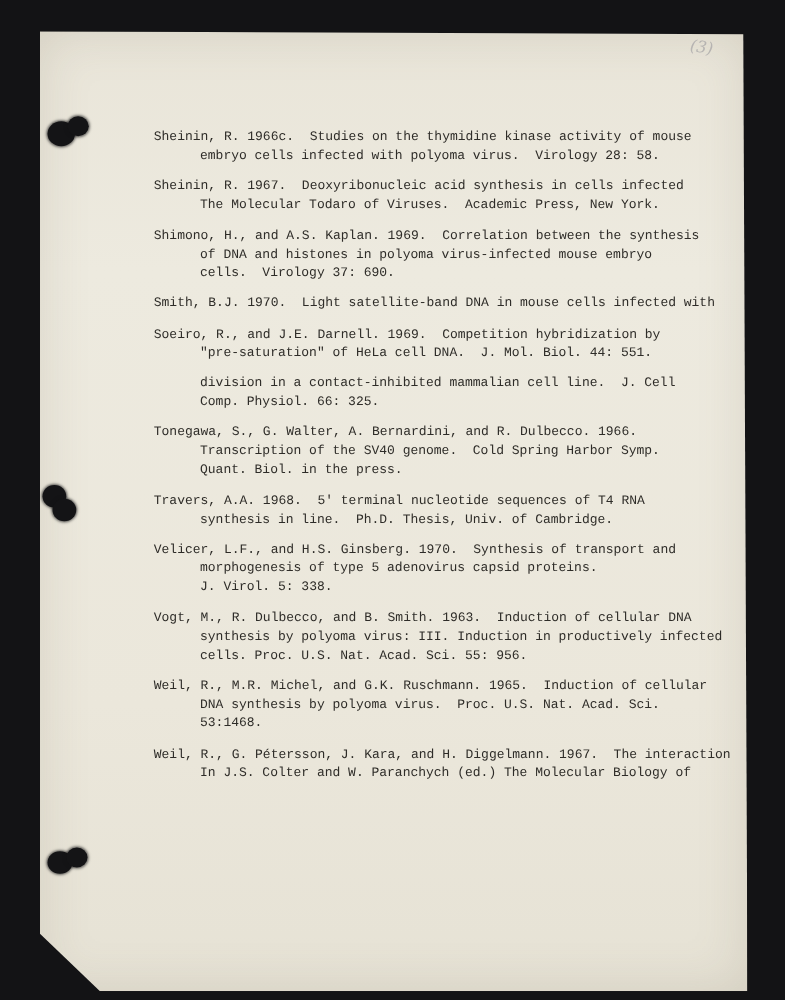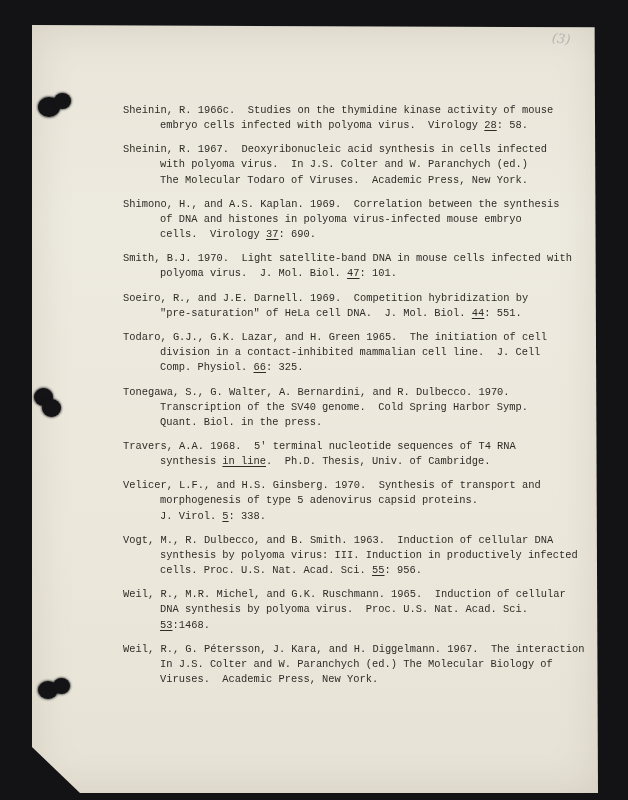--- a/index.html
+++ b/index.html
@@ -56,21 +56,21 @@
     left: 91px;
     top: 78px;
     width: 470px;
     color: #2e2c28;
     font-size: 10.4px;
     line-height: 15.1px;
   }
   .ref { margin-bottom: 9.2px; }
   .line { white-space: pre; }
   .line.cont { padding-left: 37px; }
-  .u { text-decoration: underline; text-underline-offset: 2px; }
+  .u { text-underline-offset: 2px; }
 </style>
 </head>
 <body>
 
 <div class="stage">
   <div class="paper">
     <div class="corner-mark">(3)</div>
 
     <div class="hole p1a"></div>
     <div class="hole p1b"></div>
@@ -79,43 +79,40 @@
     <div class="hole p3a"></div>
     <div class="hole p3b"></div>
 
     <div class="refs">
         <div class="ref">
           <div class="line"><span>Sheinin, R. 1966c.  Studies on the thymidine kinase activity of mouse</span></div>
           <div class="line cont"><span>embryo cells infected with polyoma virus.  Virology </span><span class="u">28</span><span>: 58.</span></div>
         </div>
         <div class="ref">
           <div class="line"><span>Sheinin, R. 1967.  Deoxyribonucleic acid synthesis in cells infected</span></div>
-          <div class="line cont"><span>with polyoma virus.  In J.S. Colter and W. Paranchych (ed.)</span></div>
           <div class="line cont"><span>The Molecular Todaro of Viruses.  Academic Press, New York.</span></div>
         </div>
         <div class="ref">
           <div class="line"><span>Shimono, H., and A.S. Kaplan. 1969.  Correlation between the synthesis</span></div>
           <div class="line cont"><span>of DNA and histones in polyoma virus-infected mouse embryo</span></div>
           <div class="line cont"><span>cells.  Virology </span><span class="u">37</span><span>: 690.</span></div>
         </div>
         <div class="ref">
           <div class="line"><span>Smith, B.J. 1970.  Light satellite-band DNA in mouse cells infected with</span></div>
-          <div class="line cont"><span>polyoma virus.  J. Mol. Biol. </span><span class="u">47</span><span>: 101.</span></div>
         </div>
         <div class="ref">
           <div class="line"><span>Soeiro, R., and J.E. Darnell. 1969.  Competition hybridization by</span></div>
           <div class="line cont"><span>"pre-saturation" of HeLa cell DNA.  J. Mol. Biol. </span><span class="u">44</span><span>: 551.</span></div>
         </div>
         <div class="ref">
-          <div class="line"><span>Todaro, G.J., G.K. Lazar, and H. Green 1965.  The initiation of cell</span></div>
           <div class="line cont"><span>division in a contact-inhibited mammalian cell line.  J. Cell</span></div>
           <div class="line cont"><span>Comp. Physiol. </span><span class="u">66</span><span>: 325.</span></div>
         </div>
         <div class="ref">
-          <div class="line"><span>Tonegawa, S., G. Walter, A. Bernardini, and R. Dulbecco. 1970.</span></div>
+          <div class="line"><span>Tonegawa, S., G. Walter, A. Bernardini, and R. Dulbecco. 1966.</span></div>
           <div class="line cont"><span>Transcription of the SV40 genome.  Cold Spring Harbor Symp.</span></div>
           <div class="line cont"><span>Quant. Biol. in the press.</span></div>
         </div>
         <div class="ref">
           <div class="line"><span>Travers, A.A. 1968.  5' terminal nucleotide sequences of T4 RNA</span></div>
           <div class="line cont"><span>synthesis </span><span class="u">in line</span><span>.  Ph.D. Thesis, Univ. of Cambridge.</span></div>
         </div>
         <div class="ref">
           <div class="line"><span>Velicer, L.F., and H.S. Ginsberg. 1970.  Synthesis of transport and</span></div>
           <div class="line cont"><span>morphogenesis of type 5 adenovirus capsid proteins.</span></div>
@@ -127,17 +124,16 @@
           <div class="line cont"><span>cells. Proc. U.S. Nat. Acad. Sci. </span><span class="u">55</span><span>: 956.</span></div>
         </div>
         <div class="ref">
           <div class="line"><span>Weil, R., M.R. Michel, and G.K. Ruschmann. 1965.  Induction of cellular</span></div>
           <div class="line cont"><span>DNA synthesis by polyoma virus.  Proc. U.S. Nat. Acad. Sci.</span></div>
           <div class="line cont"><span class="u">53</span><span>:1468.</span></div>
         </div>
         <div class="ref">
           <div class="line"><span>Weil, R., G. Pétersson, J. Kara, and H. Diggelmann. 1967.  The interaction</span></div>
           <div class="line cont"><span>In J.S. Colter and W. Paranchych (ed.) The Molecular Biology of</span></div>
-          <div class="line cont"><span>Viruses.  Academic Press, New York.</span></div>
         </div>
       </div>
   </div>
 </div>
 
 </body></html>

